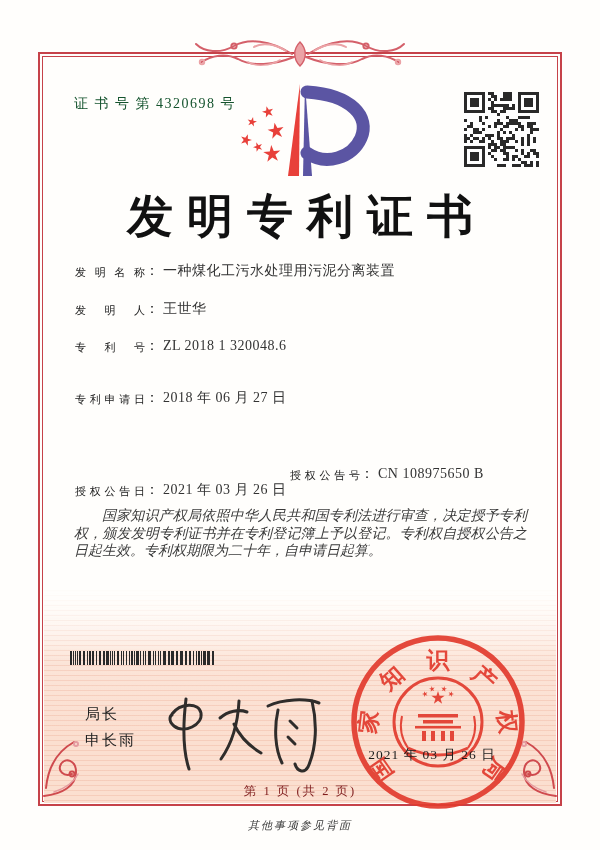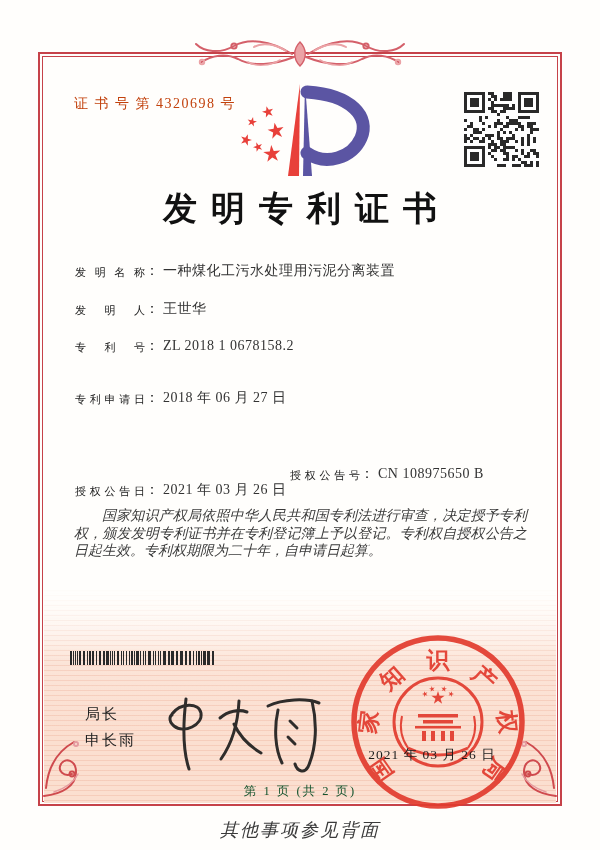--- a/index.html
+++ b/index.html
@@ -11,25 +11,25 @@
   .frame-inner{position:absolute;left:2px;top:2px;right:2px;bottom:2px;
                border:1px solid var(--border-red,#c64249);}
   
   .pink-band{position:absolute;left:44px;top:585px;width:512px;height:218px;z-index:1;
     background:
       repeating-linear-gradient(to bottom, rgba(224,132,102,.20) 0 1px, rgba(0,0,0,0) 1px 5px),
       linear-gradient(to bottom, rgba(252,230,218,0) 0, rgba(251,224,210,.85) 70px, #fbdfd0 150px);
     -webkit-mask-image:linear-gradient(to bottom, transparent 0, #000 80px);
     mask-image:linear-gradient(to bottom, transparent 0, #000 80px);}
   
-  .certno{position:absolute;left:74px;top:95px;font-size:14px;letter-spacing:1.5px;color:#c2410c;z-index:2;}
+  .certno{position:absolute;left:74px;top:95px;font-size:14px;letter-spacing:1.5px;color:#14532d;z-index:2;}
   .logo{position:absolute;left:228px;top:70px;z-index:2;}
   .qr{position:absolute;left:464px;top:92px;z-index:2;}
   .title{position:absolute;left:0;top:186px;width:100%;text-align:center;z-index:2;
-         font-size:34px;font-weight:700;letter-spacing:14px;text-indent:14px;color:#111;}
+         font-size:46px;font-weight:700;letter-spacing:14px;text-indent:14px;color:#111;}
   
   .row{position:absolute;left:75px;z-index:2;font-size:14px;white-space:nowrap;}
   .row .lbl{display:inline-block;width:70px;font-size:11px;text-align:justify;
             text-align-last:justify;vertical-align:bottom;color:#222;}
   .row .cl{margin-right:4px;color:#222;}
   .row .val{letter-spacing:.5px;color:#333;}
   .row2{left:290px;}
   
   .paras{position:absolute;left:74px;top:507px;width:453px;z-index:2;
          font-size:14px;line-height:17.5px;font-style:italic;color:#3a3a3a;text-align:justify;}
@@ -38,23 +38,23 @@
   .barcode{position:absolute;left:70px;top:651px;z-index:2;}
   .signer{position:absolute;left:85px;top:701px;z-index:3;font-size:15px;line-height:26px;
           letter-spacing:2px;color:#222;}
   .signature{position:absolute;left:158px;top:678px;z-index:3;}
   .seal{position:absolute;left:346px;top:630px;z-index:3;opacity:.92;}
   .seal-char{fill:var(--seal-red,#e23b2e);font-size:23px;font-weight:700;
              font-family:"Liberation Serif","DejaVu Serif",serif;text-anchor:middle;}
   .seal-date{position:absolute;left:352px;top:746px;width:160px;text-align:center;z-index:4;
              font-size:13.5px;letter-spacing:1px;color:#1c1c1c;}
   .pagenum{position:absolute;left:0;top:783px;width:100%;text-align:center;z-index:3;
-           font-size:12.5px;letter-spacing:2px;color:#14532d;}
+           font-size:12.5px;letter-spacing:2px;color:#7f1d1d;}
   .backnote{position:absolute;left:0;top:818px;width:100%;text-align:center;
-            font-size:18px;font-style:italic;letter-spacing:2px;color:#3a3a3a;}
+            font-size:11px;font-style:italic;letter-spacing:2px;color:#3a3a3a;}
   
   .top-ornament{position:absolute;left:190px;top:31px;z-index:2;}
   .corner{position:absolute;z-index:2;}
   .corner-left{left:42px;top:738px;}
   .corner-right{left:494px;top:738px;}
 </style>
 </head>
 <body>
 
 <div class="page">
@@ -312,21 +312,21 @@
 
   <div class="title">发明专利证书</div>
 
   <div class="row" style="top:262px">
     <span class="lbl">发明名称</span><span class="cl">：</span><span class="val">一种煤化工污水处理用污泥分离装置</span>
   </div>
   <div class="row" style="top:300px">
     <span class="lbl">发明人</span><span class="cl">：</span><span class="val">王世华</span>
   </div>
   <div class="row" style="top:337px">
-    <span class="lbl">专利号</span><span class="cl">：</span><span class="val">ZL 2018 1 0678158.2</span>
+    <span class="lbl">专利号</span><span class="cl">：</span><span class="val">ZL 2018 1 320048.6</span>
   </div>
   <div class="row" style="top:389px">
     <span class="lbl">专利申请日</span><span class="cl">：</span><span class="val">2018 年 06 月 27 日</span>
   </div>
   <div class="row" style="top:481px">
     <span class="lbl">授权公告日</span><span class="cl">：</span><span class="val">2021 年 03 月 26 日</span>
   </div>
   <div class="row row2" style="top:465px">
     <span class="lbl">授权公告号</span><span class="cl">：</span><span class="val">CN 108975650 B</span>
   </div>

